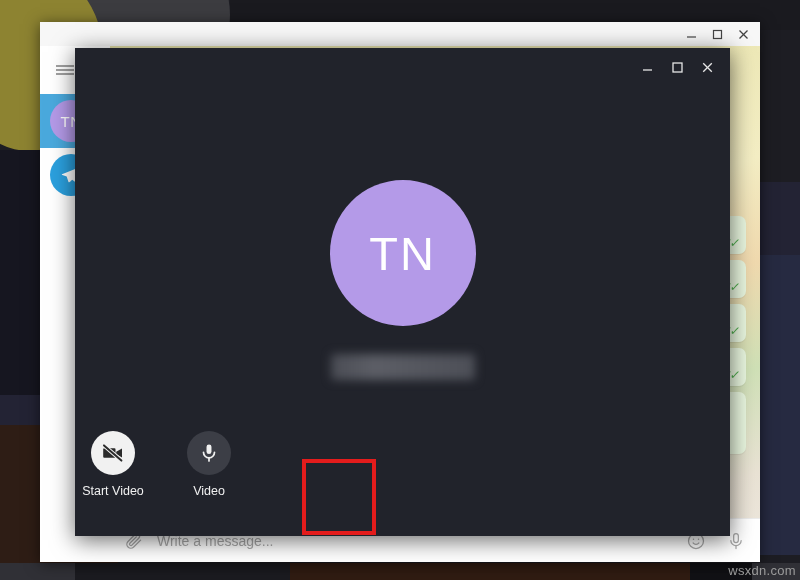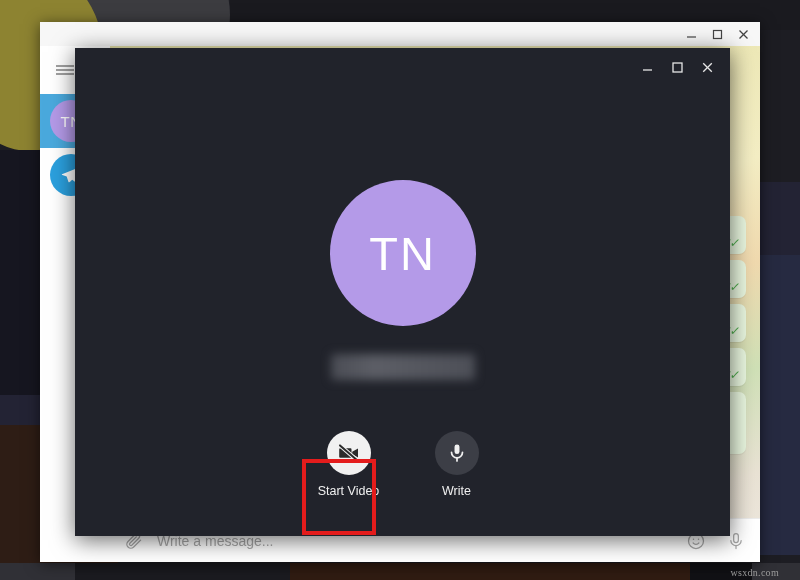--- a/index.html
+++ b/index.html
@@ -278,22 +278,22 @@
     top: 304px;
     text-align: center;
     font-size: 13px;
     color: #cfcfd2;
   }
   #call-controls {
     position: absolute;
     left: 0; right: 0;
     bottom: 38px;
     display: flex;
-    justify-content: center;
-    gap: 32px;
+    justify-content: flex-start;
+    gap: 20px;
   }
   .call-ctrl {
     width: 76px;
     display: flex;
     flex-direction: column;
     align-items: center;
     gap: 9px;
   }
   .ctrl-circle {
     width: 44px; height: 44px;
@@ -314,25 +314,24 @@
     position: absolute;
     left: 302px; top: 459px;
     width: 74px; height: 76px;
     border: 4px solid #e41c1c;
     box-sizing: border-box;
     pointer-events: none;
     z-index: 40;
   }
   #watermark {
     position: absolute;
-    right: 21px; bottom: 2px;
-    font-size: 10px;
+    right: 4px; bottom: 2px;
+    font-size: 13px;
     color: #9a9a9a;
     letter-spacing: .3px;
-    font-family: Liberation Serif, serif;
   }
 </style>
 </head>
 <body>
 
 <div id="desktop">
   <div class="bg-shape" id="bg-topdark"></div>
   <div class="bg-shape" id="bg-gray-circle"></div>
   <div class="bg-shape" id="bg-olive"></div>
   <div class="bg-shape" id="bg-dark-left"></div>
@@ -485,21 +484,21 @@
 
 
       <div class="call-ctrl">
         <div class="ctrl-circle gray">
           <svg width="22" height="22" viewBox="0 0 24 24" fill="none" stroke="currentColor" stroke-width="1.9" stroke-linecap="round">
             <rect x="9.3" y="2.6" width="5.4" height="10.6" rx="2.7" fill="currentColor" stroke="none"></rect>
             <path d="M6 11.3a6 6 0 0 0 12 0"></path>
             <line x1="12" y1="17.4" x2="12" y2="20.6"></line>
           </svg>
         </div>
-        <div class="ctrl-label">Write</div>
+        <div class="ctrl-label">Video</div>
       </div>
 
     </div>
   </div>
 </div>
 
 <div id="annot-box"></div>
 
 <div id="watermark">wsxdn.com</div>
 

